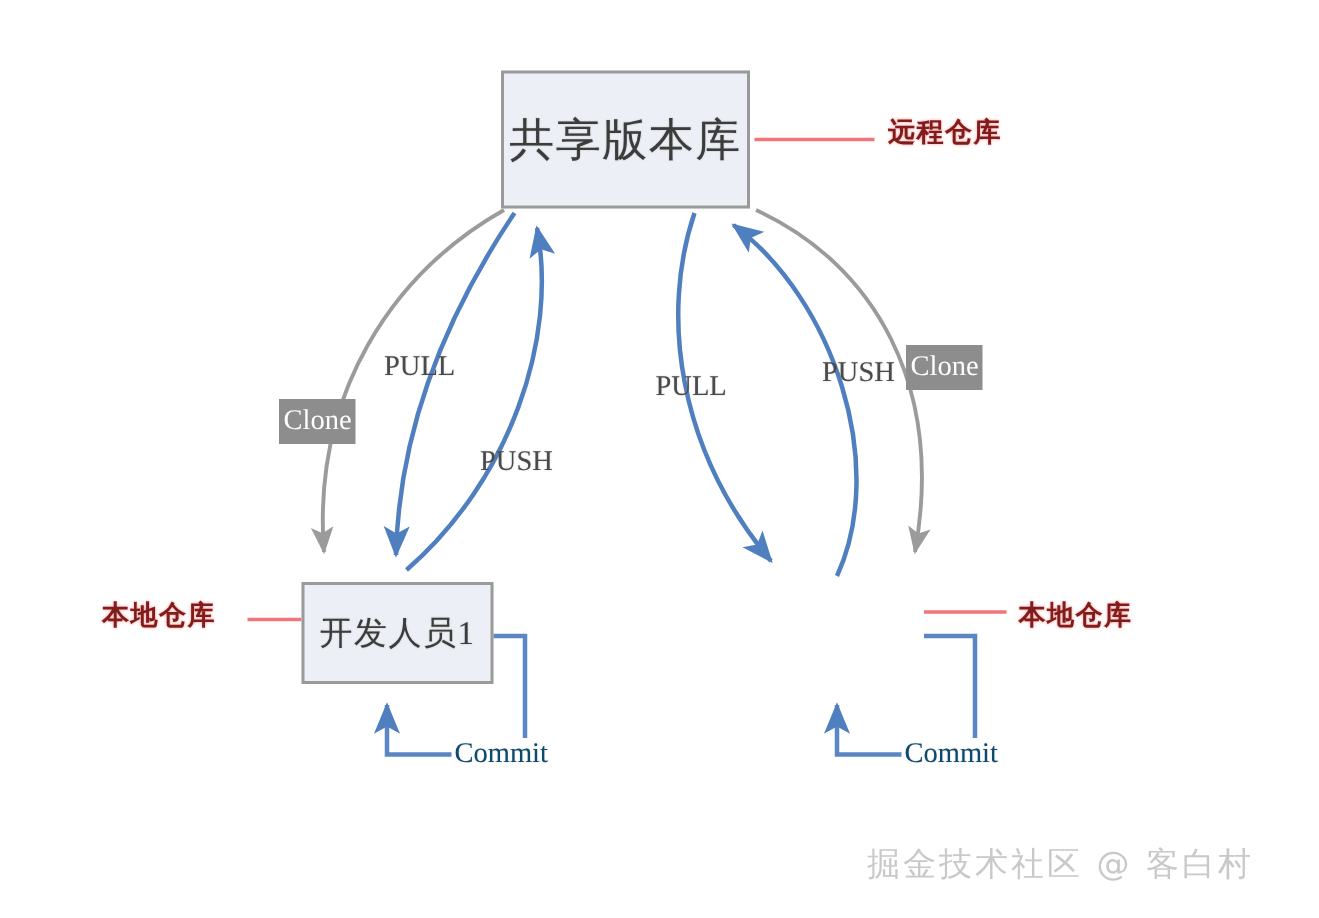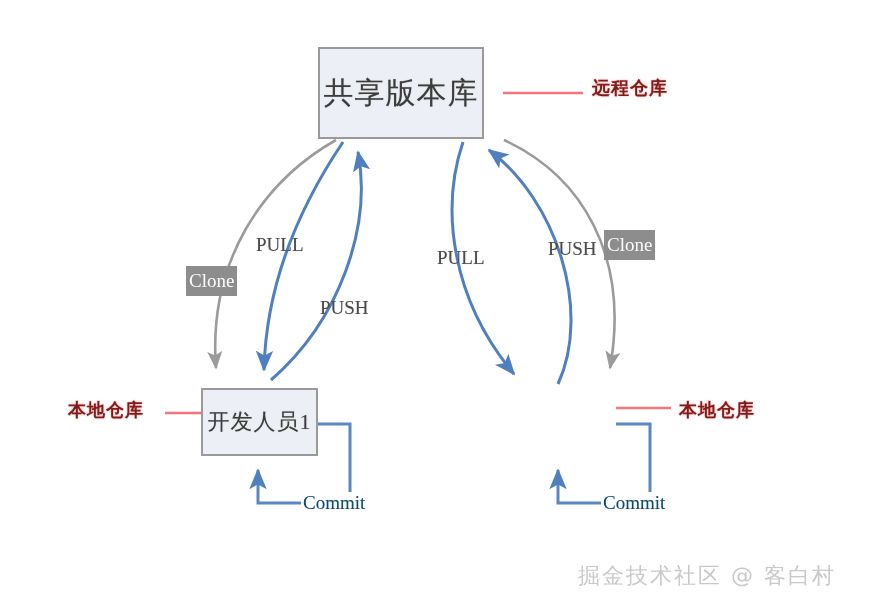--- a/index.html
+++ b/index.html
@@ -33,30 +33,30 @@
     border: 2px solid #9a9a9a;
     display: flex;
     align-items: center;
     justify-content: center;
     color: #3c3c3c;
     font-family: "Liberation Serif", "DejaVu Serif", serif;
     letter-spacing: 1px;
     text-shadow: 0 0 1px rgba(120,120,120,0.55);
   }
   #node-shared {
-    left: 318px;
+    left: 334px;
     top: 47px;
     width: 166px;
     height: 92px;
     font-size: 30px;
   }
   #node-dev1 {
     left: 201px;
     top: 388px;
-    width: 117px;
+    width: 128px;
     height: 68px;
     font-size: 22px;
   }
   #node-dev2 {
     left: 501px;
     top: 388px;
     width: 115px;
     height: 68px;
     font-size: 22px;
   }

